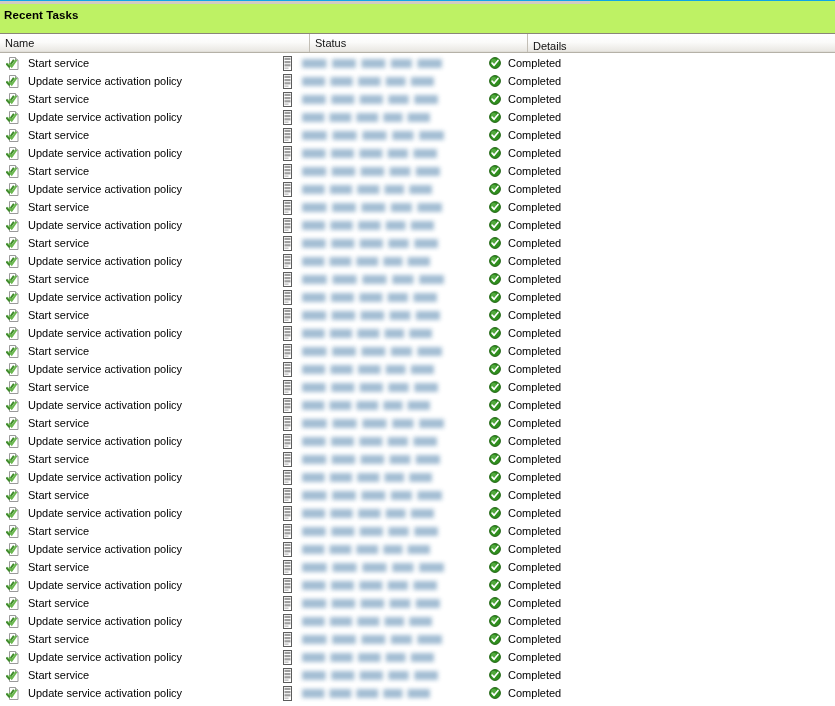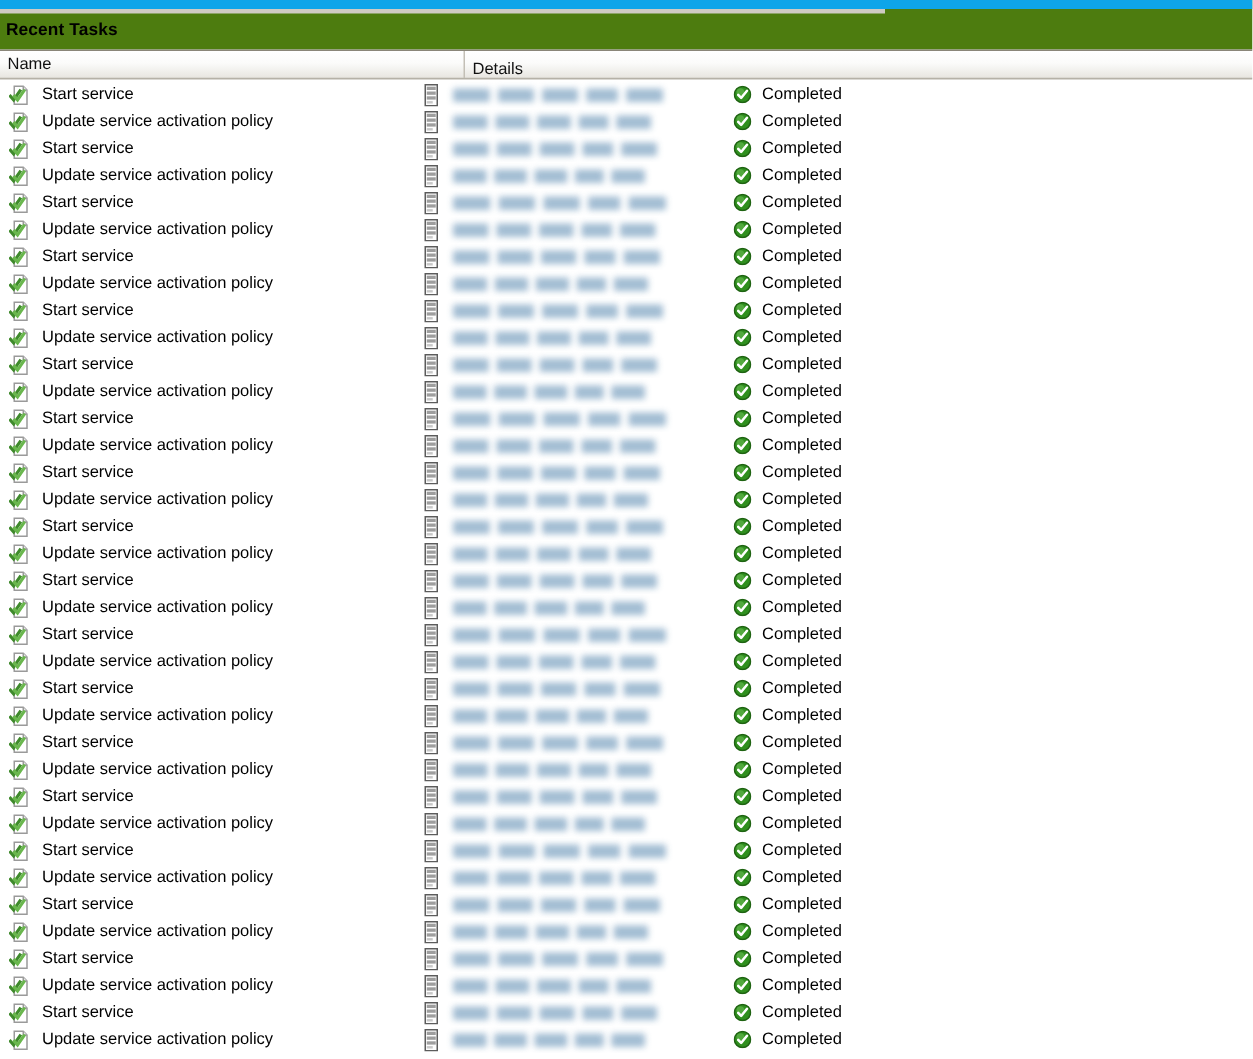--- a/index.html
+++ b/index.html
@@ -19,22 +19,22 @@
   
   .panel {
     width: 835px;
     height: 706px;
     position: relative;
     background: #ffffff;
     box-sizing: border-box;
   }
   .titlebar {
     height: 33px;
-    background: #4d7c0f;
-    border-top: 6px solid #0ea5e9;
+    background: #bef264;
+    border-top: 1px solid #0ea5e9;
     box-sizing: border-box;
     position: relative;
     text-decoration: underline;
   }
   .titlebar-notch {
     position: absolute;
     left: 0;
     top: 0;
     width: 590px;
     height: 3px;
@@ -154,20 +154,23 @@
 
   <div class="titlebar">
     <div class="titlebar-notch"></div>
     <div class="title-text">Recent Tasks</div>
   </div>
 
   <div class="header-wrap">
     <div class="col-header ch-name">
       <span>Name</span>
     </div>
+    <div class="col-header ch-status">
+      <span>Status</span>
+    </div>
     <div class="col-header ch-details">
       <span>Details</span>
     </div>
   </div>
 
   <div class="list-body" id="list-body">
       <div class="row">
         <div class="cell cell-name">
           <span class="icon icon-task"><svg width="15" height="15" viewBox="0 0 15 15">
               <path d="M3.5 1.5 h6 l2.5 2.5 v9.5 h-8.5 z" fill="#ffffff" stroke="#9a9a9a" stroke-width="1"></path>

